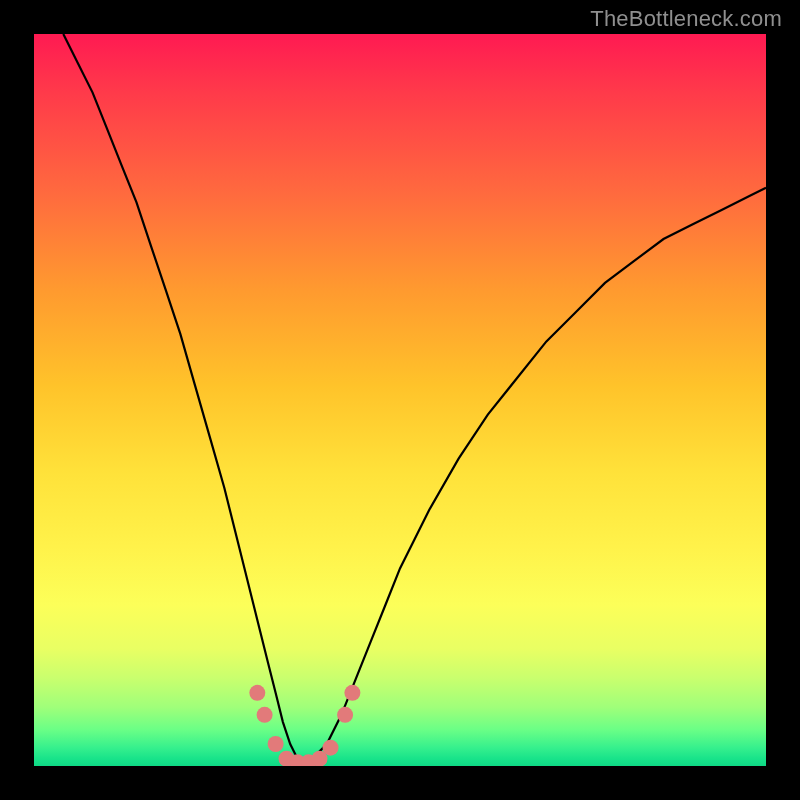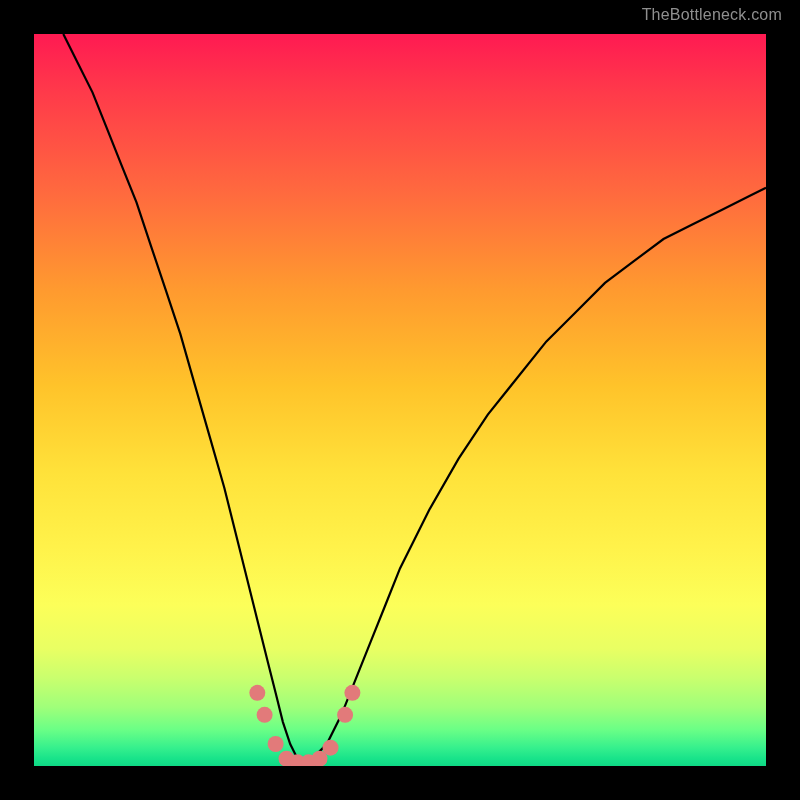--- a/index.html
+++ b/index.html
@@ -41,21 +41,21 @@
       #36f08d 97.5%,
       #18e38a 99%,
       #0fd885 100%
     );
   }
   .watermark {
     position: absolute;
     top: 6px;
     right: 18px;
     font-family: Arial, Helvetica, sans-serif;
-    font-size: 16px;
+    font-size: 22px;
     color: #8f8f8f;
     letter-spacing: 0.2px;
     user-select: none;
   }
   svg.curve {
     position: absolute;
     left: 0;
     top: 0;
   }
 </style>

